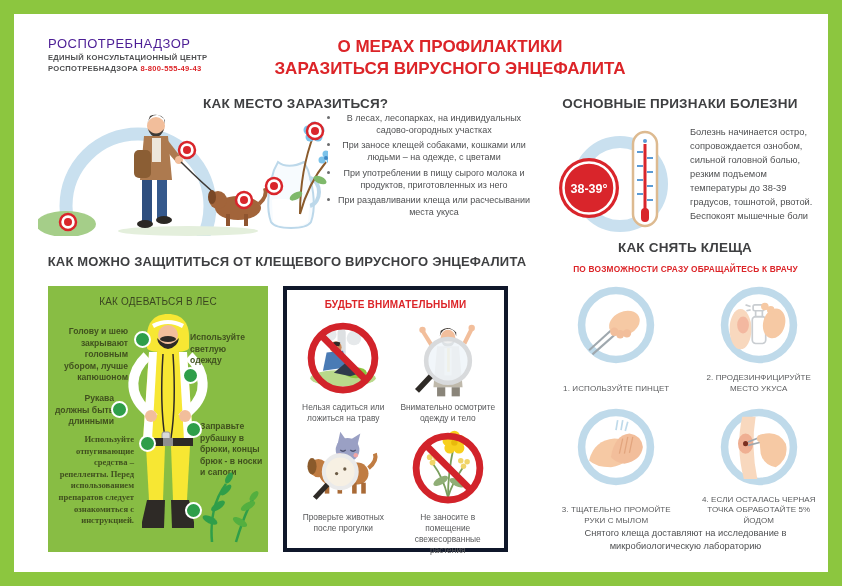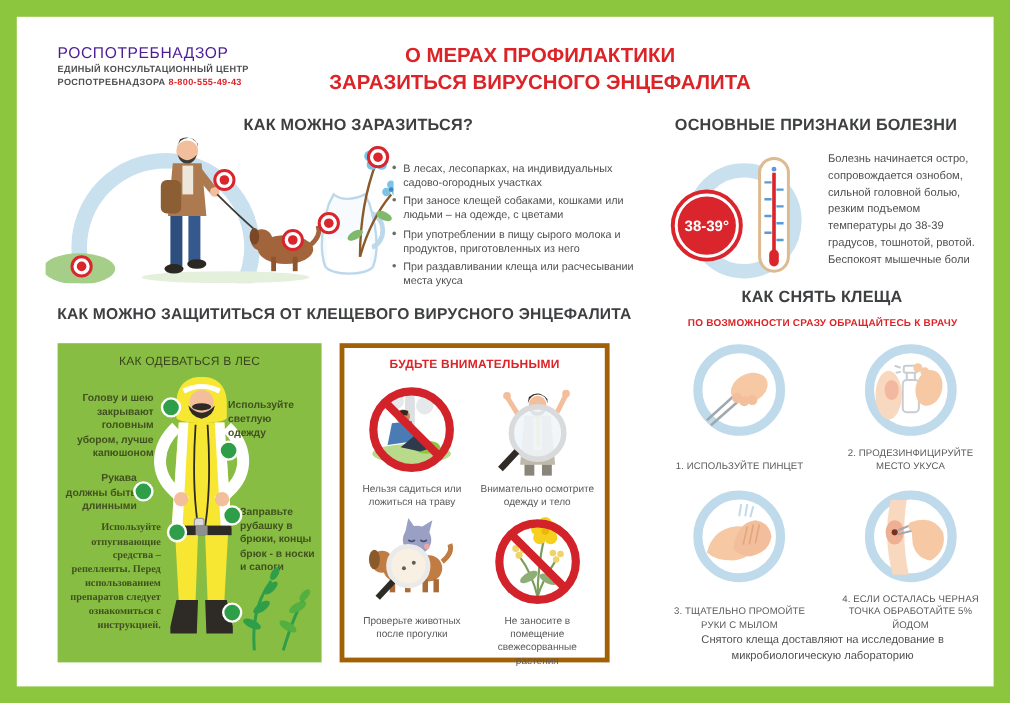--- a/index.html
+++ b/index.html
@@ -14,37 +14,37 @@
   .phone{color:#DC2428;}
   .main-title{left:255px;top:36px;width:390px;text-align:center;color:#DC2428;font-weight:bold;font-size:17px;line-height:1.3;}
   
   .h-dark{font-weight:bold;color:#3E3F41;font-size:13.5px;letter-spacing:.2px;}
   .h-infect{left:203px;top:96px;}
   .h-sympt{left:560px;top:96px;width:240px;text-align:center;}
   .h-protect{left:47px;top:254px;width:480px;text-align:center;font-size:13px;}
   .h-removal{left:560px;top:240px;width:250px;text-align:center;}
   .removal-sub{left:548px;top:264px;width:275px;text-align:center;color:#DC2428;font-weight:bold;font-size:8.3px;letter-spacing:.2px;}
   
-  .bullets{left:327px;top:134px;width:205px;}
+  .bullets{left:327px;top:112px;width:205px;text-align:center;}
   .b-item{display:flex;gap:6px;font-size:9px;line-height:1.35;color:#4F5052;margin-bottom:3px;}
   .dot{flex:0 0 auto;width:3px;height:3px;border-radius:50%;background:#6B6C6E;margin-top:4px;}
   
   .sympt-text{left:690px;top:126px;width:128px;font-size:9.3px;line-height:1.5;color:#4F5052;}
   
   .dress-box{left:48px;top:286px;width:220px;height:266px;background:#88BD44;}
   .dress-head{position:absolute;left:0;top:10px;width:100%;text-align:center;font-size:10px;font-weight:normal;color:#3A4520;letter-spacing:.2px;}
   .dlabel{position:absolute;font-size:8.6px;font-weight:bold;line-height:1.35;color:#41511F;}
   .dl-head{left:6px;top:40px;width:74px;text-align:right;}
   .dl-light{left:142px;top:46px;width:70px;text-align:left;}
   .dl-sleeves{left:4px;top:107px;width:62px;text-align:right;}
   .dl-repellent{left:4px;top:148px;width:82px;text-align:right;font-family:Liberation Serif, serif;}
   .dl-tuck{left:152px;top:135px;width:64px;text-align:left;}
   .badge{position:absolute;width:13px;height:13px;border-radius:50%;background:#2F9E49;border:2.5px solid #fff;box-sizing:content-box;}
   
-  .attn-box{left:283px;top:286px;width:225px;height:266px;background:#fff;border:4px solid #a16207;box-sizing:border-box;}
+  .attn-box{left:283px;top:286px;width:225px;height:266px;background:#fff;border:4px solid #0f172a;box-sizing:border-box;}
   .attn-head{position:absolute;left:0;top:9px;width:100%;text-align:center;font-size:10px;font-weight:bold;color:#DC2428;letter-spacing:.2px;}
   .attn-grid{position:absolute;left:4px;top:24px;width:209px;display:flex;flex-wrap:wrap;}
   .attn-item{width:50%;display:flex;flex-direction:column;align-items:center;margin-top:4px;}
   .attn-item svg{width:92px;height:82px;}
   .attn-cap{font-size:8.4px;line-height:1.3;color:#58595B;text-align:center;width:100px;margin-top:2px;}
   
   .removal-grid{left:545px;top:283px;width:285px;display:flex;flex-wrap:wrap;}
   .step{width:50%;display:flex;flex-direction:column;align-items:center;margin-bottom:10px;justify-content:space-between;}
   .step svg{width:84px;height:84px;}
   .step-label{font-size:8px;line-height:1.35;color:#595A5C;text-align:center;width:128px;margin-top:6px;letter-spacing:.1px;}
@@ -62,21 +62,21 @@
     <div class="logo-title">РОСПОТРЕБНАДЗОР</div>
     <div class="logo-sub">ЕДИНЫЙ КОНСУЛЬТАЦИОННЫЙ ЦЕНТР</div>
     <div class="logo-sub"><span>РОСПОТРЕБНАДЗОРА</span> <span class="phone">8-800-555-49-43</span></div>
   </div>
 
   <div class="abs main-title">
     <div>О МЕРАХ ПРОФИЛАКТИКИ</div>
     <div>ЗАРАЗИТЬСЯ ВИРУСНОГО ЭНЦЕФАЛИТА</div>
   </div>
 
-  <div class="abs h-dark h-infect">КАК МОЖНО ЗАРАЗИТЬСЯ?</div>
+  <div class="abs h-dark h-infect">КАК МЕСТО ЗАРАЗИТЬСЯ?</div>
 
   <svg class="abs" style="left:38px;top:104px;width:290px;height:132px;" viewBox="0 0 290 132">
     <circle cx="100" cy="102" r="72" fill="none" stroke="#C9E0EF" stroke-width="13"></circle>
     <ellipse cx="28" cy="120" rx="30" ry="13" fill="#A5CE89"></ellipse>
     <ellipse cx="150" cy="127" rx="70" ry="5" fill="#E4EFDC"></ellipse>
     <g>
       <circle cx="118" cy="22" r="9" fill="#F2BE9B"></circle>
       <path d="M109,20 Q112,10 120,11 Q127,12 127,20 L127,16 Q120,8 112,12 Z" fill="#3E3A36"></path>
       <path d="M110,25 Q118,34 126,25 Q124,32 118,33 Q112,32 110,25" fill="#3E3A36"></path>
       <path d="M106,32 L130,32 L134,76 L102,76 Z" fill="#AD7A4F"></path>

